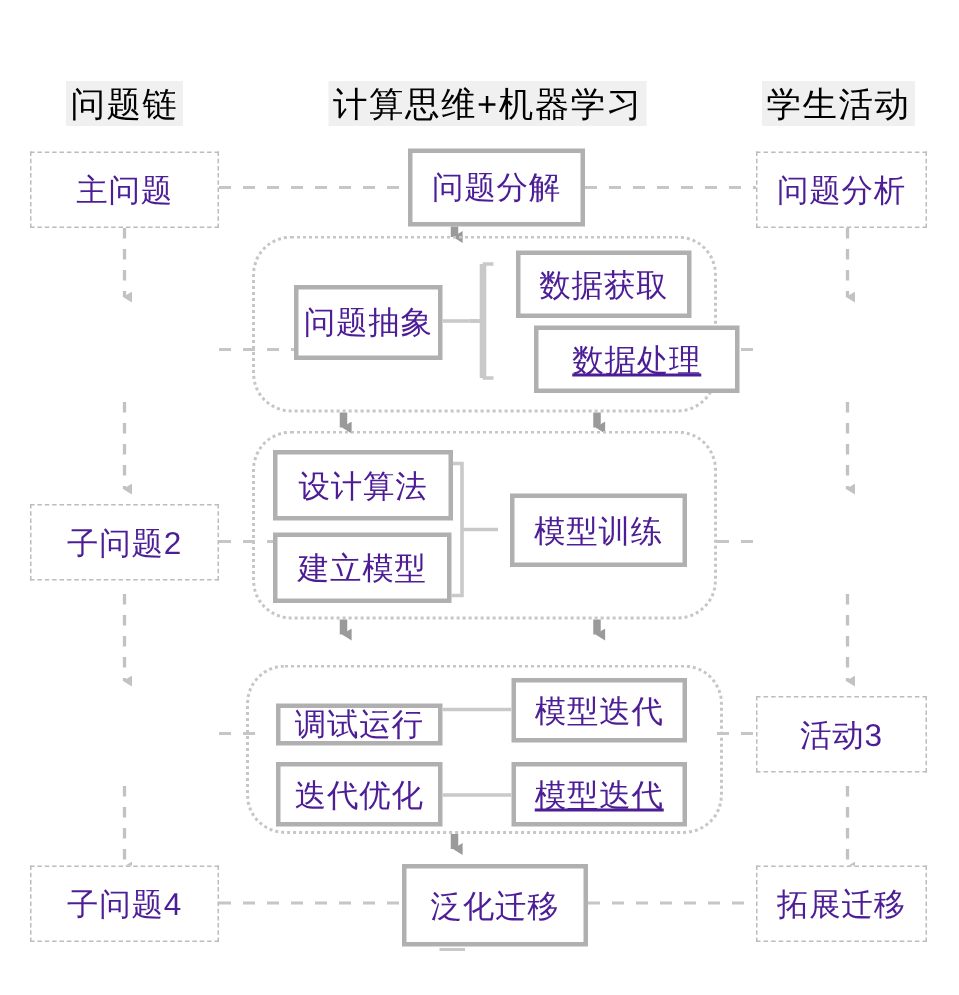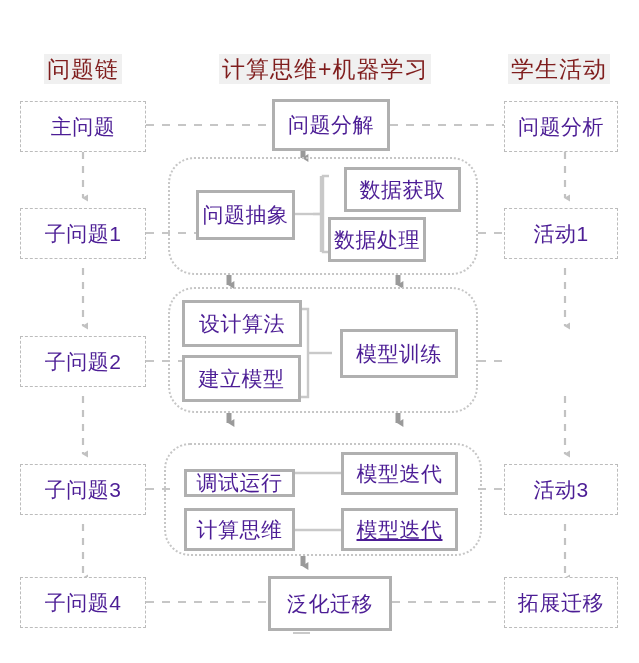--- a/index.html
+++ b/index.html
@@ -8,21 +8,21 @@
     background:#ffffff;
     font-family:"Liberation Sans","DejaVu Sans",sans-serif;
     overflow:hidden;
   }
   #stage{position:relative;width:639px;height:663px;}
 
   
   .col-header{
     position:absolute;
     font-size:23px;
-    color:#7f1d1d;
+    color:#000000;
     background:#f0f0f0;
     letter-spacing:1px;
     white-space:nowrap;
     line-height:30px;
     padding:0 3px;
   }
 
   
   .box{
     position:absolute;
@@ -124,60 +124,57 @@
   </svg>
 
   <div class="col-header" style="left:44px;top:54px;">问题链</div>
 
   <div class="col-header" style="left:219px;top:54px;">计算思维+机器学习</div>
 
   <div class="col-header" style="left:508px;top:54px;">学生活动</div>
 
   <div class="box dashed" style="left:20px;top:101px;width:126px;height:51px;">主问题</div>
 
-  <div class="box dashed" style="left:20px;top:208px;width:126px;height:51px;">子问题1</div>
 
   <div class="box dashed" style="left:20px;top:336px;width:126px;height:51px;">子问题2</div>
 
-  <div class="box dashed" style="left:20px;top:464px;width:126px;height:51px;">子问题3</div>
 
   <div class="box dashed" style="left:20px;top:577px;width:126px;height:51px;">子问题4</div>
 
   <div class="box dashed" style="left:504px;top:101px;width:114px;height:51px;">问题分析</div>
 
-  <div class="box dashed" style="left:504px;top:208px;width:114px;height:51px;">活动1</div>
 
 
   <div class="box dashed" style="left:504px;top:464px;width:114px;height:51px;">活动3</div>
 
   <div class="box dashed" style="left:504px;top:577px;width:114px;height:51px;">拓展迁移</div>
 
   <div class="box solid" style="left:272px;top:99px;width:118px;height:52px;">问题分解</div>
 
   <div class="box solid" style="left:268px;top:576px;width:124px;height:55px;">泛化迁移</div>
 
   <div class="group" style="left:168px;top:157px;width:310px;height:118px;"></div>
 
   <div class="box solid" style="left:196px;top:190px;width:99px;height:50px;">问题抽象</div>
 
   <div class="box solid" style="left:344px;top:167px;width:117px;height:45px;">数据获取</div>
 
-  <div class="box solid" style="left:328px;top:217px;width:98px;height:45px;">数据处理</div>
+  <div class="box solid" style="left:356px;top:217px;width:137px;height:45px;text-decoration:underline;">数据处理</div>
 
   <div class="group" style="left:168px;top:287px;width:310px;height:126px;"></div>
 
   <div class="box solid" style="left:182px;top:300px;width:120px;height:47px;">设计算法</div>
 
   <div class="box solid" style="left:182px;top:355px;width:119px;height:47px;">建立模型</div>
 
   <div class="box solid" style="left:340px;top:329px;width:118px;height:49px;">模型训练</div>
 
   <div class="group" style="left:164px;top:443px;width:318px;height:113px;"></div>
 
   <div class="box solid" style="left:184px;top:452px;width:111px;height:28px;margin-top:17px;">调试运行</div>
 
-  <div class="box solid" style="left:184px;top:508px;width:111px;height:43px;">计算思维</div>
+  <div class="box solid" style="left:184px;top:508px;width:111px;height:43px;">迭代优化</div>
 
   <div class="box solid" style="left:341px;top:452px;width:117px;height:43px;">模型迭代</div>
 
   <div class="box solid" style="left:341px;top:508px;width:117px;height:43px;text-decoration:underline;">模型迭代</div>
 
 </div>
 
 </body></html>

